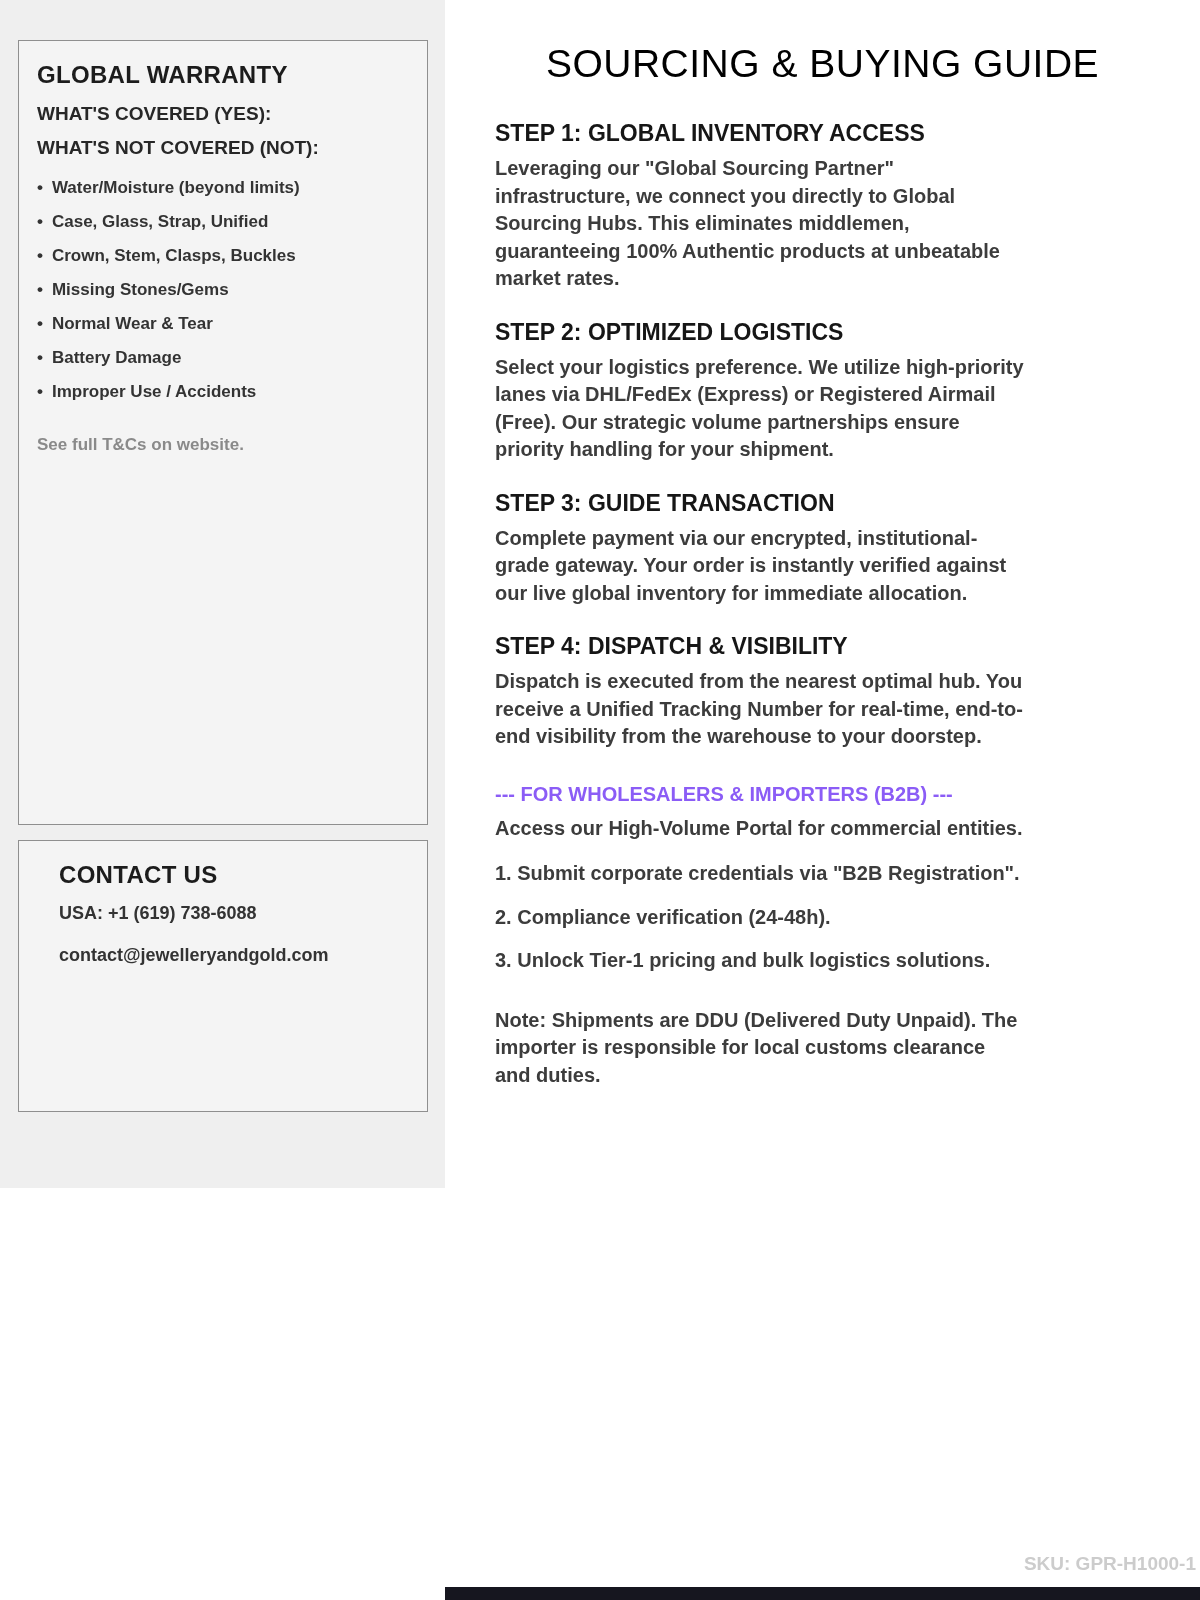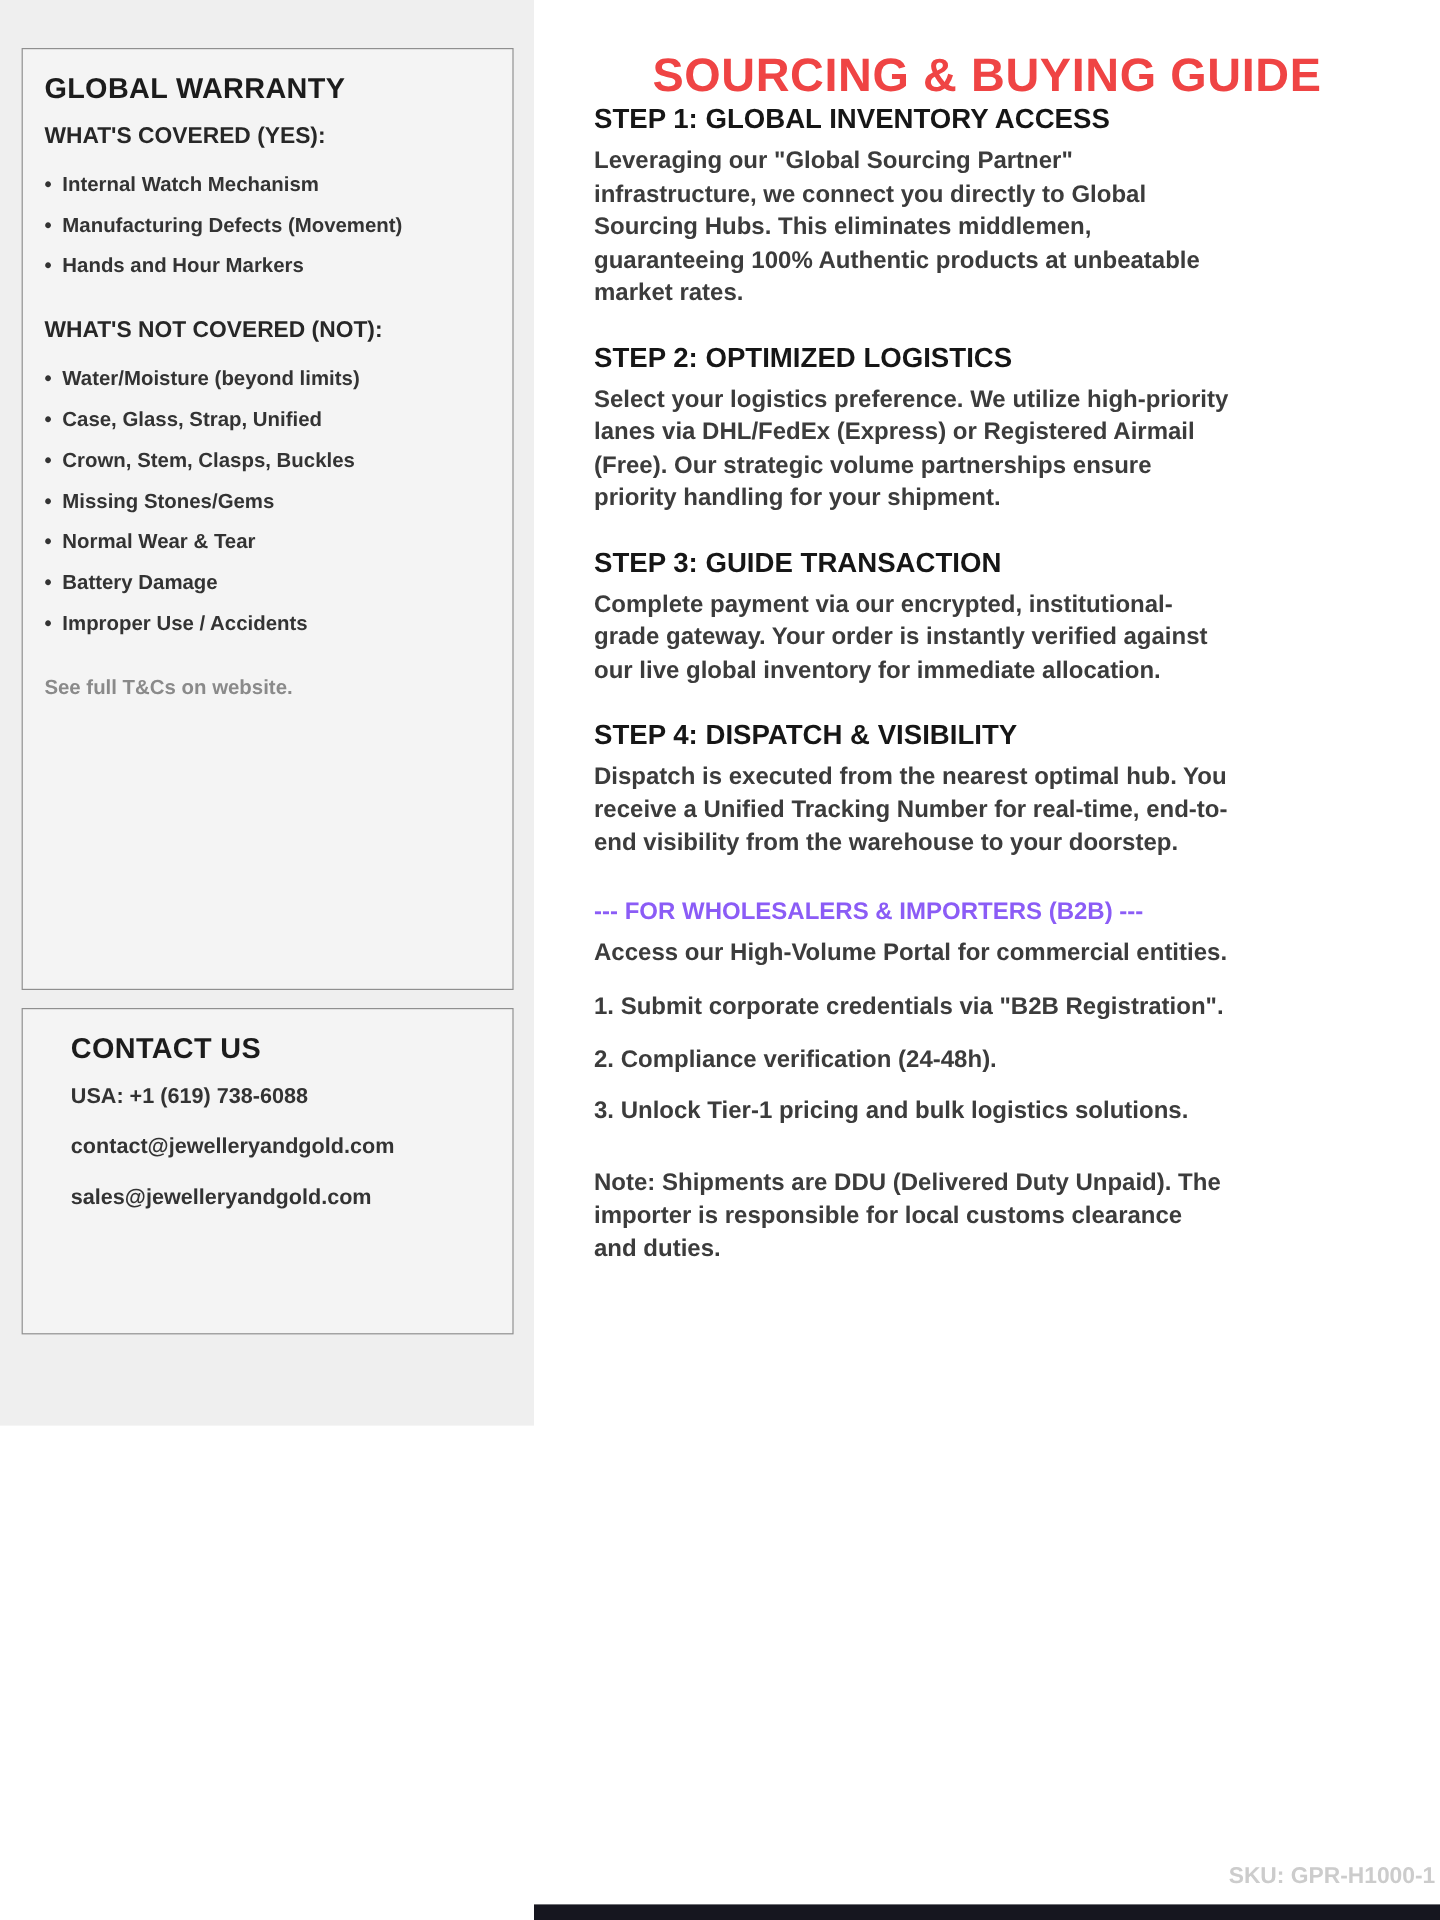--- a/index.html
+++ b/index.html
@@ -83,23 +83,24 @@
   
   .main {
     position: relative;
     flex: 1;
     background: #ffffff;
     padding: 42px 50px 0 50px;
   }
   .main-title {
     text-align: center;
     font-size: 39px;
-    font-weight: 700;
-    color: #ef4444;
+    font-weight: 400;
+    color: #000000;
     letter-spacing: 0.5px;
+    margin-bottom: 34px;
   }
   .step { margin-bottom: 26px; }
   .step h2 {
     font-size: 23px;
     font-weight: 800;
     color: #161616;
     margin-bottom: 8px;
   }
   .step p, .b2b p {
     font-size: 20px;
@@ -139,44 +140,38 @@
 </head>
 <body>
 
 <div class="page">
 
   <aside class="sidebar">
 
     <section class="box box-warranty">
       <h2>GLOBAL WARRANTY</h2>
       <h3>WHAT'S COVERED (YES):</h3>
-      <ul class="bullets">
-        <li>Internal Watch Mechanism</li>
-        <li>Manufacturing Defects (Movement)</li>
-        <li>Hands and Hour Markers</li>
-      </ul>
       <h3>WHAT'S NOT COVERED (NOT):</h3>
       <ul class="bullets">
         <li>Water/Moisture (beyond limits)</li>
         <li>Case, Glass, Strap, Unified</li>
         <li>Crown, Stem, Clasps, Buckles</li>
         <li>Missing Stones/Gems</li>
         <li>Normal Wear &amp; Tear</li>
         <li>Battery Damage</li>
         <li>Improper Use / Accidents</li>
       </ul>
       <p class="footnote">See full T&amp;Cs on website.</p>
     </section>
 
 
     <section class="box box-contact">
       <h2>CONTACT US</h2>
       <p class="contact-line">USA: +1 (619) 738-6088</p>
       <p class="contact-line">contact@jewelleryandgold.com</p>
-      <p class="contact-line">sales@jewelleryandgold.com</p>
     </section>
 
   </aside>
 
   <main class="main">
 
     <h1 class="main-title">SOURCING &amp; BUYING GUIDE</h1>
 
     <section class="step">
       <h2>STEP 1: GLOBAL INVENTORY ACCESS</h2>

